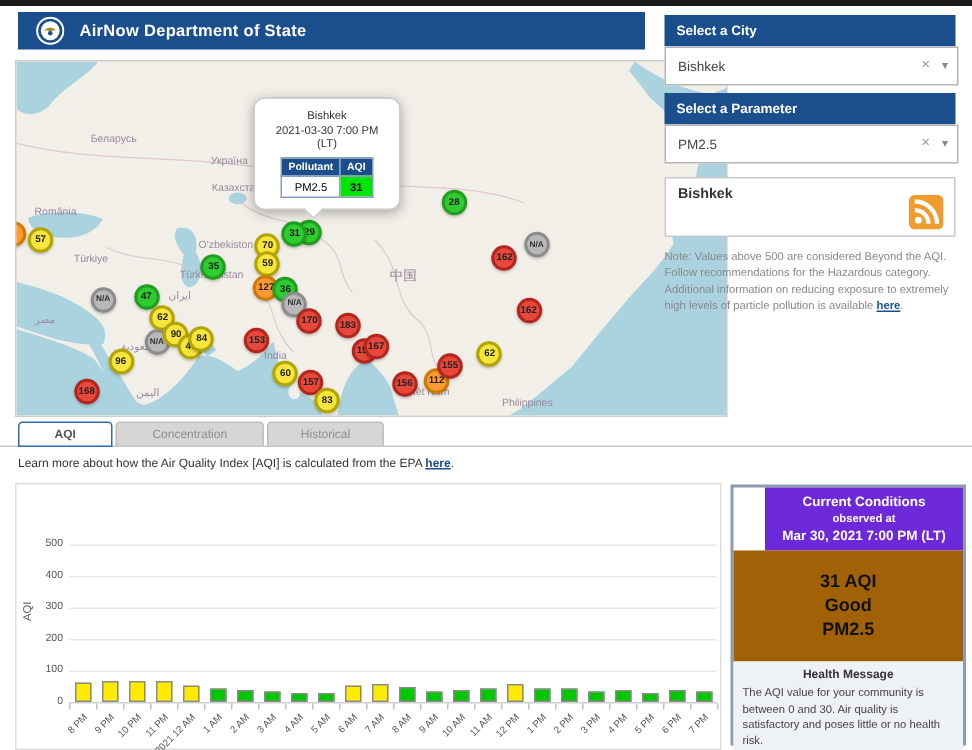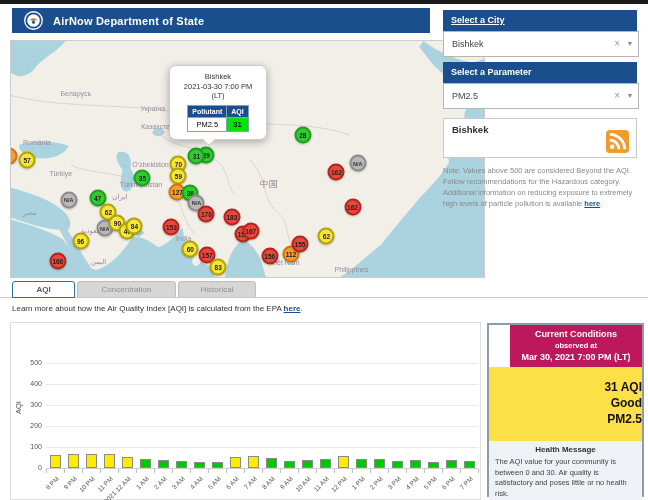--- a/index.html
+++ b/index.html
@@ -54,25 +54,25 @@
   .ylab { position:absolute; left:-8px; top:80px; width:30px; text-align:center; font-size:7.5px; color:#555; transform:rotate(-90deg); }
   .gridline { position:absolute; height:1px; background:#e8e8e8; }
   .gridline.base { background:#cfcfcf; }
   .ytick { position:absolute; width:22px; text-align:right; font-size:7px; color:#555; }
   .bar { position:absolute; border:1px solid #8a8a8a; }
   .xtickmark { position:absolute; width:1px; height:4px; background:#aac4e0; }
   .xlab { position:absolute; width:70px; text-align:right; font-size:6.5px; color:#555; white-space:nowrap; transform:rotate(-45deg); transform-origin:100% 0; }
 
   
   .cc { position:absolute; left:487px; top:323px; width:157px; height:174px; border:2px solid #8c9bb0; background:#fff; }
-  .cc-head { background:#be185d; color:#fff; text-align:center; padding:4px 2px 5px 2px;margin-left:21px; }
+  .cc-head { background:#6d28d9; color:#fff; text-align:center; padding:4px 2px 5px 2px;margin-left:21px; }
   .cc-title { font-size:9px; font-weight:bold; }
   .cc-sub { font-size:7.5px; font-weight:bold; margin-top:2px; }
   .cc-dt { font-size:9px; font-weight:bold; margin-top:2px; }
-  .cc-green { background:#fde047; text-align:right; padding:12px 0 14px 0; }
+  .cc-green { background:#a16207; text-align:center; padding:12px 0 14px 0; }
   .cc-green div { font-size:12px; font-weight:bold; color:#111; line-height:16px; }
   .cc-health { background:#eef1f5; padding:4px 6px; }
   .cc-htitle { font-size:8px; font-weight:bold; color:#333; text-align:center; }
   .cc-htext { font-size:7.5px; color:#444; line-height:10.5px; margin-top:3px; }
 </style>
 </head>
 <body>
 
 <div class="page">
   <div class="top-strip"></div>
@@ -183,21 +183,21 @@
         <tr>
           <td>PM2.5</td>
           <td class="aqi-cell">31</td>
         </tr>
       </tbody>
         </table>
       <div class="popup-tip"></div>
     </div>
   </div>
 
-  <div class="side-head" style="top:10px;text-decoration:underline;">Select a City</div>
+  <div class="side-head" style="top:10px;">Select a City</div>
   <div class="side-select" style="top:31px;">
     <span>Bishkek</span>
     <span class="sel-ctrls">
       <span class="sel-x">×</span>
       <span class="sel-caret">▾</span>
     </span>
   </div>
 
   <div class="side-head" style="top:62px;">Select a Parameter</div>
   <div class="side-select" style="top:83px;">

